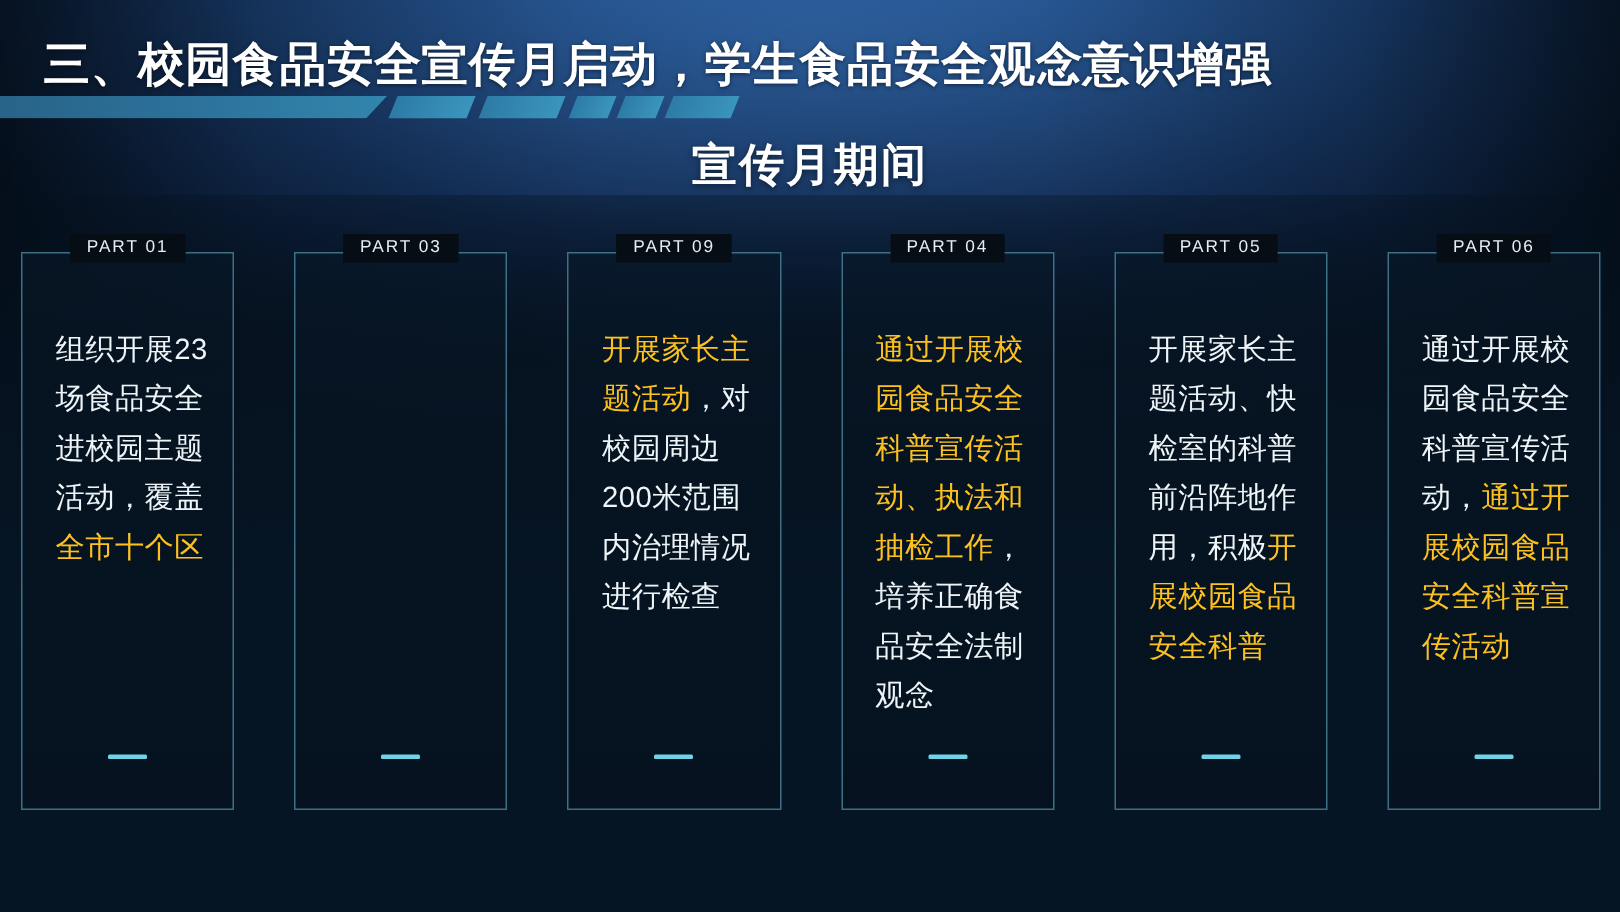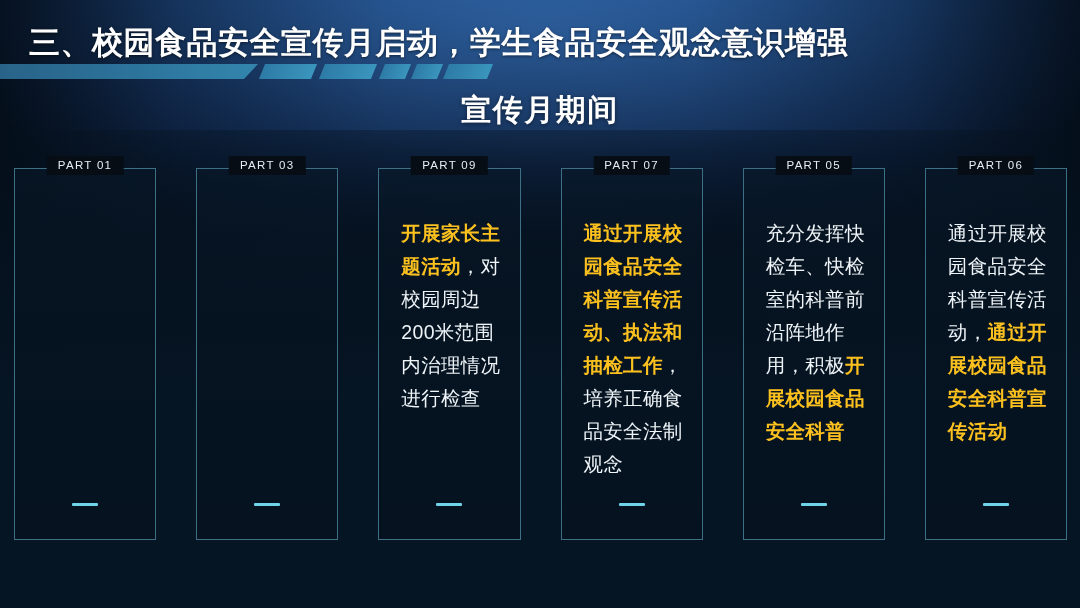--- a/index.html
+++ b/index.html
@@ -116,21 +116,21 @@
     left: 22px;
     right: 10px;
     top: 48px;
     font-size: 19.5px;
     line-height: 33px;
     color: #eef4f8;
     letter-spacing: 0.3px;
   }
   .card-inner .hl {
     color: #fcc11f;
-    font-weight: bold;
+    font-weight: normal;
     margin-top: 23px;
   }
   .part-label {
     position: absolute;
     top: -13px;
     left: 50%;
     transform: translateX(-50%);
     background: #060d14;
     padding: 3px 11px 4px 11px;
     font-size: 11.5px;
@@ -166,39 +166,40 @@
     <div class="sl" style="left:414px;width:26px;"></div>
     <div class="sl" style="left:446px;width:44px;"></div>
   </div>
 
   <div class="title-main">三、校园食品安全宣传月启动，学生食品安全观念意识增强</div>
   <div class="title-sub">宣传月期间</div>
 
   <div class="cards">
       <div class="card">
         <div class="part-label">PART 01</div>
+        <div class="card-inner"><span>组织开展23场食品安全进校园主题活动，覆盖</span><span class="hl">全市十个区</span></div>
         <div class="card-dash"></div>
       </div>
       <div class="card">
         <div class="part-label">PART 03</div>
         <div class="card-dash"></div>
       </div>
       <div class="card">
         <div class="part-label">PART 09</div>
         <div class="card-inner"><span class="hl">开展家长主题活动</span><span>，对校园周边200米范围内治理情况进行检查</span></div>
         <div class="card-dash"></div>
       </div>
       <div class="card">
-        <div class="part-label">PART 07</div>
+        <div class="part-label">PART 04</div>
         <div class="card-inner"><span class="hl">通过开展校园食品安全科普宣传活动、执法和抽检工作</span><span>，培养正确食品安全法制观念</span></div>
         <div class="card-dash"></div>
       </div>
       <div class="card">
         <div class="part-label">PART 05</div>
-        <div class="card-inner"><span>充分发挥快检车、快检室的科普前沿阵地作用，积极</span><span class="hl">开展校园食品安全科普</span></div>
+        <div class="card-inner"><span>开展家长主题活动、快检室的科普前沿阵地作用，积极</span><span class="hl">开展校园食品安全科普</span></div>
         <div class="card-dash"></div>
       </div>
       <div class="card">
         <div class="part-label">PART 06</div>
         <div class="card-inner"><span>通过开展校园食品安全科普宣传活动，</span><span class="hl">通过开展校园食品安全科普宣传活动</span></div>
         <div class="card-dash"></div>
       </div>
     </div>
 
 </div>

